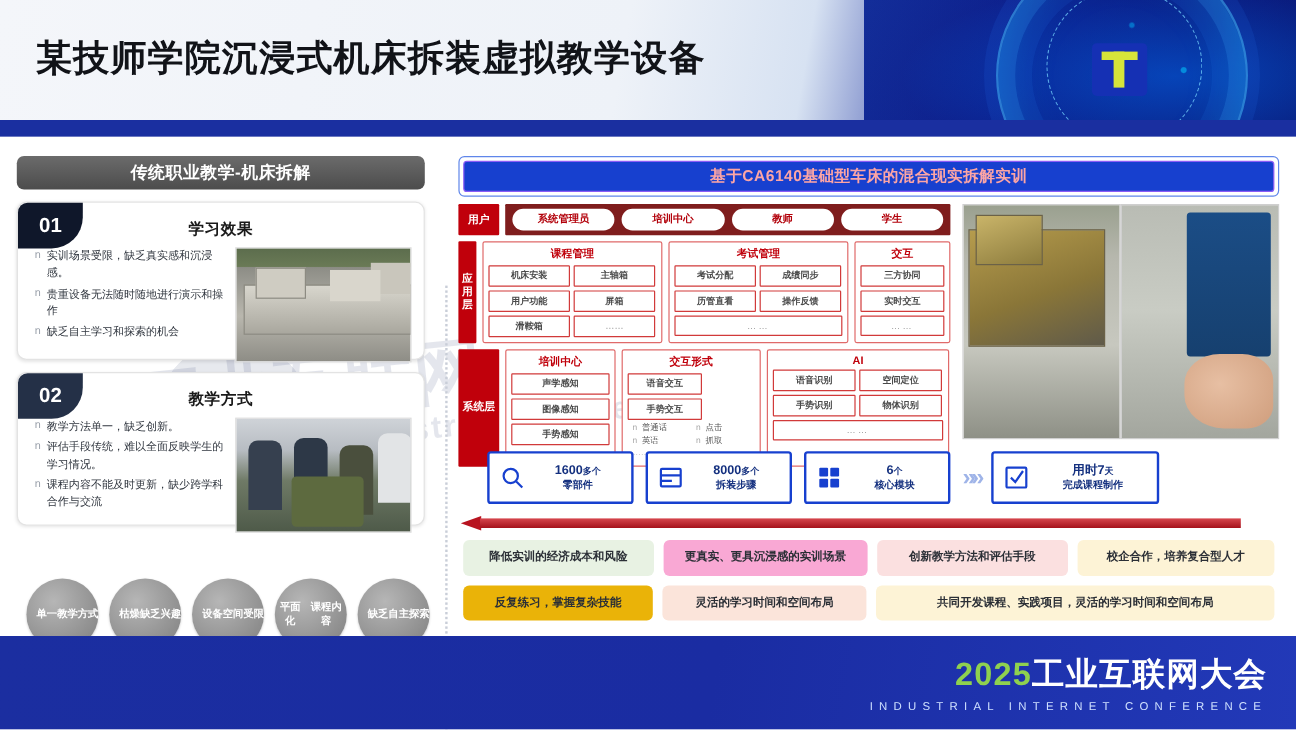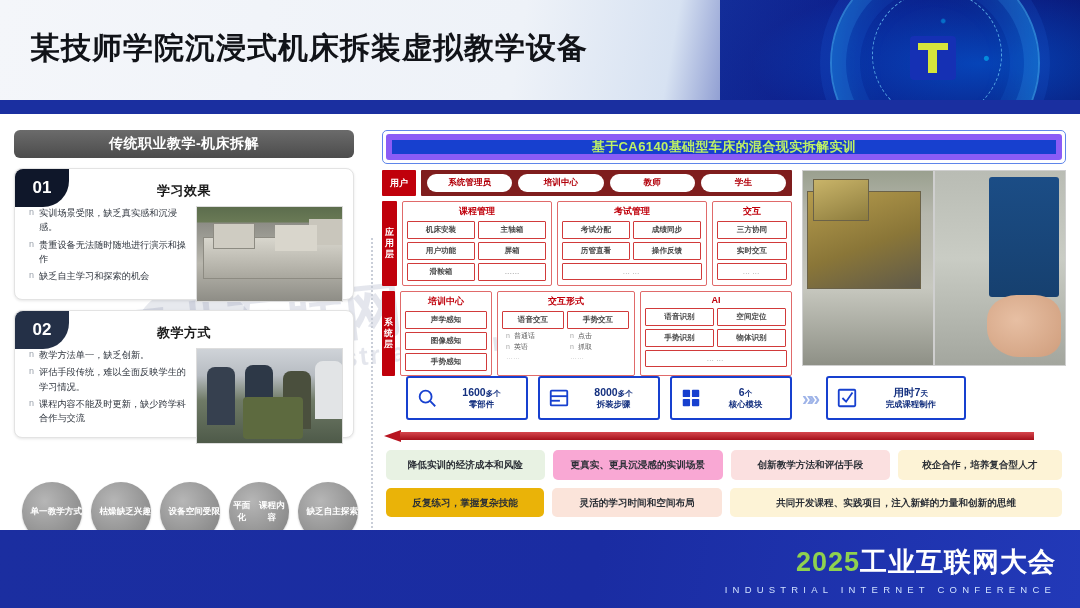--- a/index.html
+++ b/index.html
@@ -144,22 +144,22 @@
     width: 60px; height: 60px; border-radius: 50%;
     background: radial-gradient(circle at 38% 32%, #b6b6b6, #8e8e8e 70%, #7e7e7e 100%);
     color: #fff; font-size: 8.6px; font-weight: 700; line-height: 1.35;
     display: flex; flex-direction: row; align-items: center; justify-content: flex-end;
     text-align: center; box-shadow: 0 1px 2px rgba(0,0,0,.2);
   }
 
   
   .right { position: absolute; left: 382px; top: 16px; width: 684px; height: 400px; }
   .right-title {
-    width: 676px; height: 26px; background: #1740cf; border: 6px solid #8b5cf6; border-radius: 3px;
-    color: #bef264; font-size: 13px; font-weight: 700; letter-spacing: .4px;
+    width: 676px; height: 26px; background: #1740cf; border: 1px solid #8b5cf6; border-radius: 3px;
+    color: #fca5a5; font-size: 13px; font-weight: 700; letter-spacing: .4px;
     display: flex; align-items: center; justify-content: center;
   }
   .right-title-outer { border: 1px solid #5f86ea; padding: 3px; border-radius: 5px; width: 684px; }
 
   .arch { position: absolute; left: 0; top: 40px; width: 410px; }
   .arch-row { display: flex; gap: 5px; margin-bottom: 5px; align-items: stretch; }
   .layer-tag {
     width: 34px; background: #c0000b; color: #fff; font-size: 9px; font-weight: 700;
     display: flex; align-items: center; justify-content: center; text-align:center; line-height:1.2;
     border-radius: 1px;
@@ -414,21 +414,21 @@
           <div class="layer-tag">系统层</div>
           <div class="groups">
             <div class="grp" style="width:92px">
               <div class="grp-title">培训中心</div>
               <div class="cells">
                 <div class="cell" style="width:82px">声学感知</div>
                 <div class="cell" style="width:82px">图像感知</div>
                 <div class="cell" style="width:82px">手势感知</div>
               </div>
             </div>
-            <div class="grp" style="width:138px">
+            <div class="grp" style="width:116px">
               <div class="grp-title">交互形式</div>
               <div class="cells">
                 <div class="cell" style="width:62px">语音交互</div>
                 <div class="cell" style="width:62px">手势交互</div>
               </div>
               <div style="display:flex">
                 <div class="sub-list" style="width:66px">
                   <div class="si">
                       <span class="m">n</span>
                       <span>普通话</span>
@@ -530,21 +530,21 @@
       <div class="benefits">
         <div class="ben-row">
           <div class="ben" style="width:160px;background:#e8f2e3">降低实训的经济成本和风险</div>
           <div class="ben" style="width:172px;background:#f9a8d4">更真实、更具沉浸感的实训场景</div>
           <div class="ben" style="width:160px;background:#fbe0e0">创新教学方法和评估手段</div>
           <div class="ben" style="width:166px;background:#fdf3d6">校企合作，培养复合型人才</div>
         </div>
         <div class="ben-row">
           <div class="ben" style="width:160px;background:#eab308">反复练习，掌握复杂技能</div>
           <div class="ben" style="width:172px;background:#fbe4da">灵活的学习时间和空间布局</div>
-          <div class="ben" style="width:336px;background:#fdf3d6">共同开发课程、实践项目，注入新鲜的力量和创新的思维</div>
+          <div class="ben" style="width:336px;background:#fdf3d6">共同开发课程、实践项目，灵活的学习时间和空间布局</div>
         </div>
       </div>
     </div>
   </div>
 
   <div class="footer">
     <div class="footer-logo">
       <div class="fl-main"><span class="fl-year">2025</span><span class="fl-cn">工业互联网大会</span></div>
       <div class="fl-sub">INDUSTRIAL INTERNET CONFERENCE</div>
     </div>

